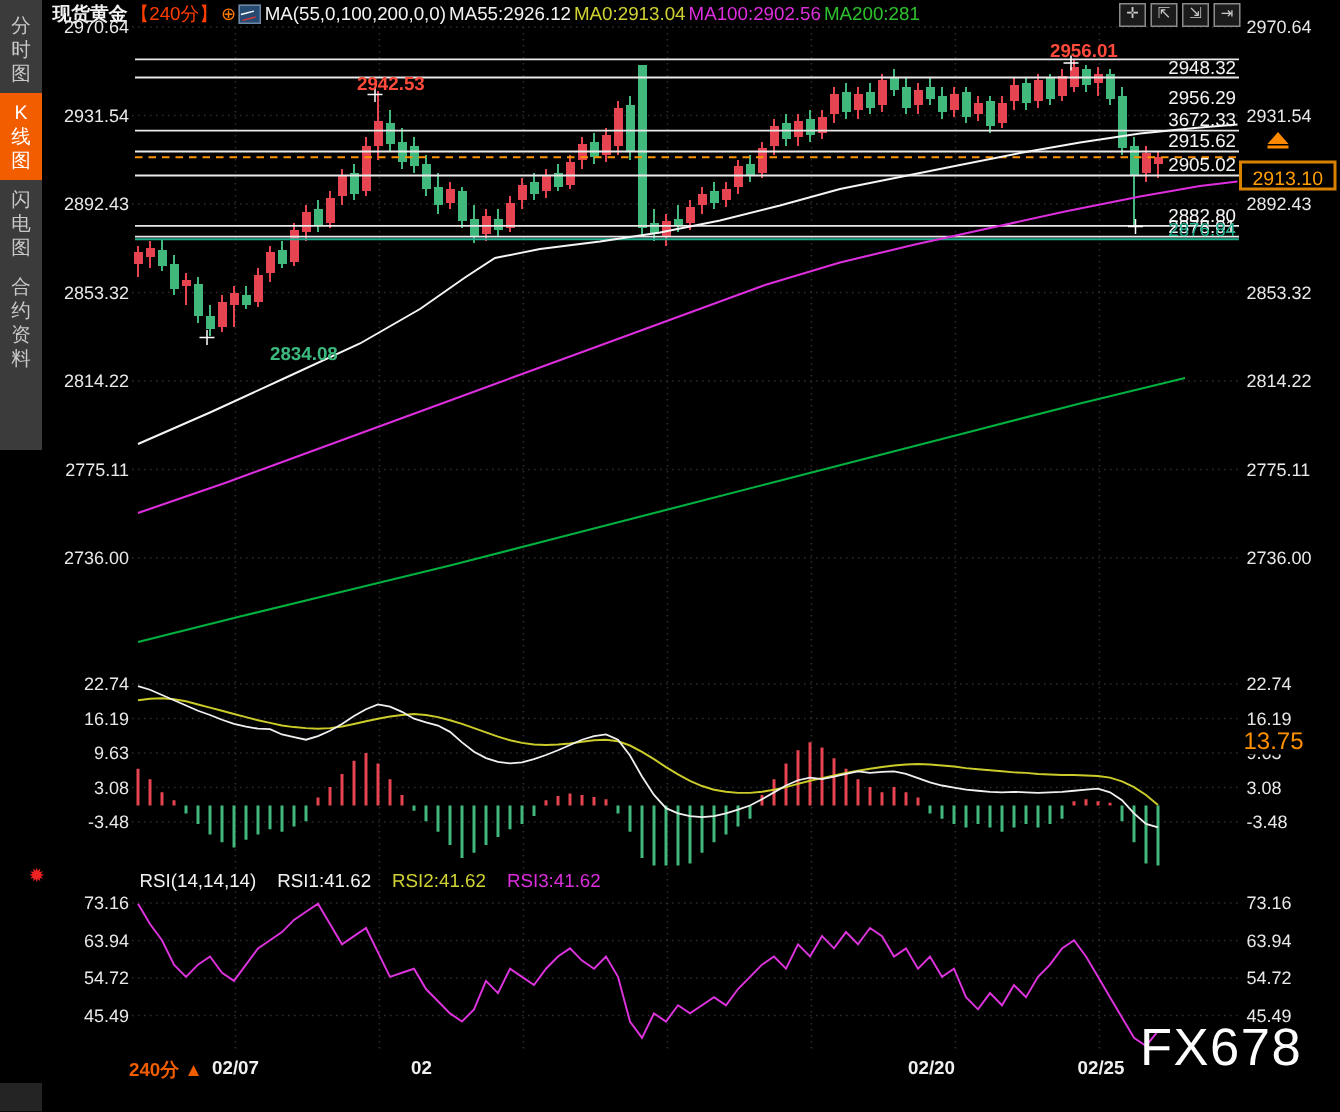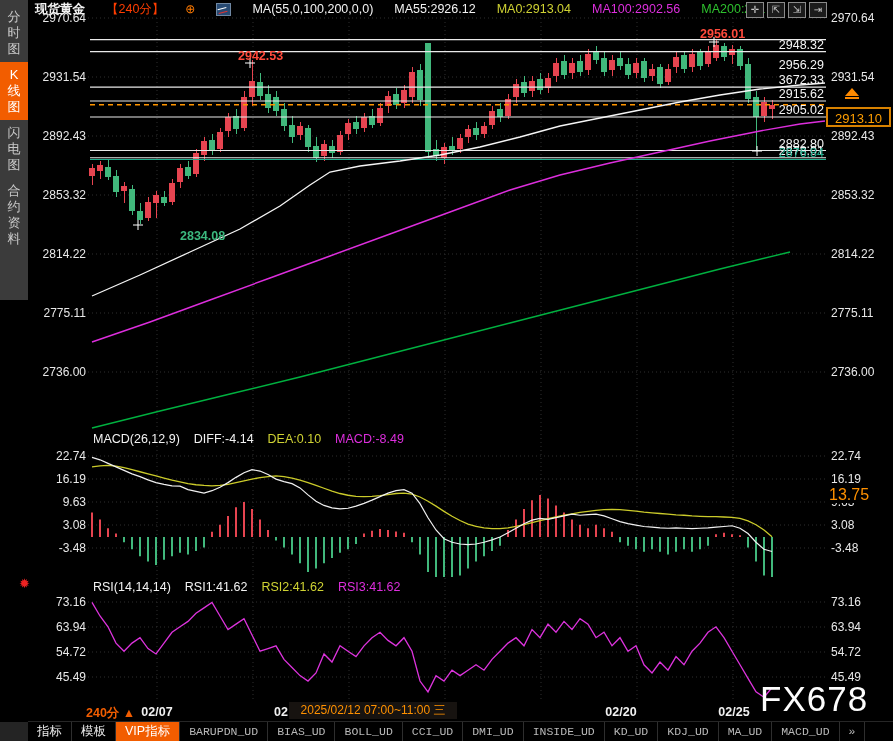--- a/index.html
+++ b/index.html
@@ -7,21 +7,21 @@
        font-family:"Liberation Sans",sans-serif;color:#ddd;}
   #chart-svg{position:absolute;left:0;top:0;}
   
   #sidebar{position:absolute;left:0;top:0;width:28px;height:300px;background:#3b3b3b;
            display:flex;flex-direction:column;align-items:stretch;padding-top:4px;box-sizing:border-box;}
   .side-item{width:28px;text-align:center;color:#c9c9c9;font-size:13px;line-height:16px;
              padding:5px 0;cursor:pointer;}
   .side-item.active{background:var(--accent);color:#fff;}
   
   #header{position:absolute;left:35px;top:1px;height:16px;display:flex;align-items:center;
-          gap:21px;font-size:12.5px;white-space:nowrap;}
+          gap:2px;font-size:12.5px;white-space:nowrap;}
   .h-white{color:#f2f2f2;} .h-red{color:#ff3d00;} .h-yellow{color:#cfd233;}
   .h-magenta{color:var(--ma100);} .h-green{color:#2ec12e;}
   .icon-plus{color:#ff7a00;font-size:12px;line-height:12px;}
   .icon-chart{display:inline-block;width:13px;height:11px;background:#274a73;border:1px solid #6f87a2;position:relative;}
   .icon-chart::after{content:"";position:absolute;left:1px;top:4px;width:9px;height:3px;border-top:1px solid #fff;border-bottom:1px solid #d33;transform:rotate(-15deg);}
   
   #win-icons{position:absolute;right:66px;top:2px;display:flex;gap:3px;}
   .win-ic{width:16px;height:14px;border:1px solid #8a8a8a;background:#1b1b1b;color:#c9c9c9;
           font-size:10px;line-height:13px;text-align:center;cursor:pointer;}
   
@@ -458,71 +458,48 @@
       <div class="lbl sr-lab" style="right: 69px; top: 25.6498px; margin-top: 32px;">2956.29</div>
       <div class="lbl sr-lab" style="right: 69px; top: 37.6742px;">2948.32</div>
       <div class="lbl sr-lab" style="right: 69px; top: 73.0985px;">3672.33</div>
       <div class="lbl sr-lab" style="right: 69px; top: 87.0087px;">2915.62</div>
       <div class="lbl sr-lab" style="right: 69px; top: 103.001px;">2905.02</div>
       <div class="lbl sr-lab" style="right: 69px; top: 136.524px;">2882.80</div>
       <div class="lbl sr-lab" style="right: 69px; top: 143.751px;">2878.01</div>
       <div class="lbl sr-lab" style="right: 69px; top: 145.516px; color: rgb(31, 174, 142);">2876.84</div>
     </div>
 
-  <div id="macd-labels" style="top:432px;">
-    <span class="h-white">MACD(26,12,9)</span>
-    <span class="h-white">DIFF:-4.14</span>
-    <span class="h-yellow">DEA:0.10</span>
-    <span class="h-magenta">MACD:-8.49</span>
-  </div>
 
   <div id="rsi-labels" style="top:580px;">
     <span class="h-white">RSI(14,14,14)</span>
     <span class="h-white">RSI1:41.62</span>
     <span class="h-yellow">RSI2:41.62</span>
     <span class="h-magenta">RSI3:41.62</span>
   </div>
 
   <div id="macd-marker">13.75</div>
 
   <div id="xaxis-period">
     <span>240分</span> <span>▲</span>
   </div>
   <div class="xdate" style="left:281px;">02</div>
   <div id="xdates">
       <div class="xdate" style="left: 157px;">02/07</div>
       <div class="xdate" style="left: 587px; margin-left: 34px;">02/20</div>
       <div class="xdate" style="left: 734px;">02/25</div>
     </div>
-  <div id="tooltip">2025/02/12 07:00~11:00 三</div>
 
   <div id="last-price-box">2913.10</div>
   <div id="price-pin">
       <div class="tri"></div>
       <div class="bar"></div>
     </div>
 
   <div id="anno-layer">
       <div class="anno" style="left: 238px; top: 49px; color: rgb(255, 74, 60);">2942.53</div>
       <div class="anno" style="left: 700px; top: 27px; color: rgb(255, 74, 60);">2956.01</div>
       <div class="anno" style="left: 144px; top: 229px; color: rgb(60, 185, 127); margin-left: 36px;">2834.08</div>
     </div>
 
   <div id="watermark">FX678</div>
 
   <div id="tb-corner"></div>
-  <div id="toolbar">
-      <div class="tb-tab">指标</div>
-      <div class="tb-tab">模板</div>
-      <div class="tb-tab active">VIP指标</div>
-      <div class="tb-tab mono">BARUPDN_UD</div>
-      <div class="tb-tab mono">BIAS_UD</div>
-      <div class="tb-tab mono">BOLL_UD</div>
-      <div class="tb-tab mono">CCI_UD</div>
-      <div class="tb-tab mono">DMI_UD</div>
-      <div class="tb-tab mono">INSIDE_UD</div>
-      <div class="tb-tab mono">KD_UD</div>
-      <div class="tb-tab mono">KDJ_UD</div>
-      <div class="tb-tab mono">MA_UD</div>
-      <div class="tb-tab mono">MACD_UD</div>
-      <div class="tb-tab mono">»</div>
-    </div>
 </div>
 
 </body></html>

